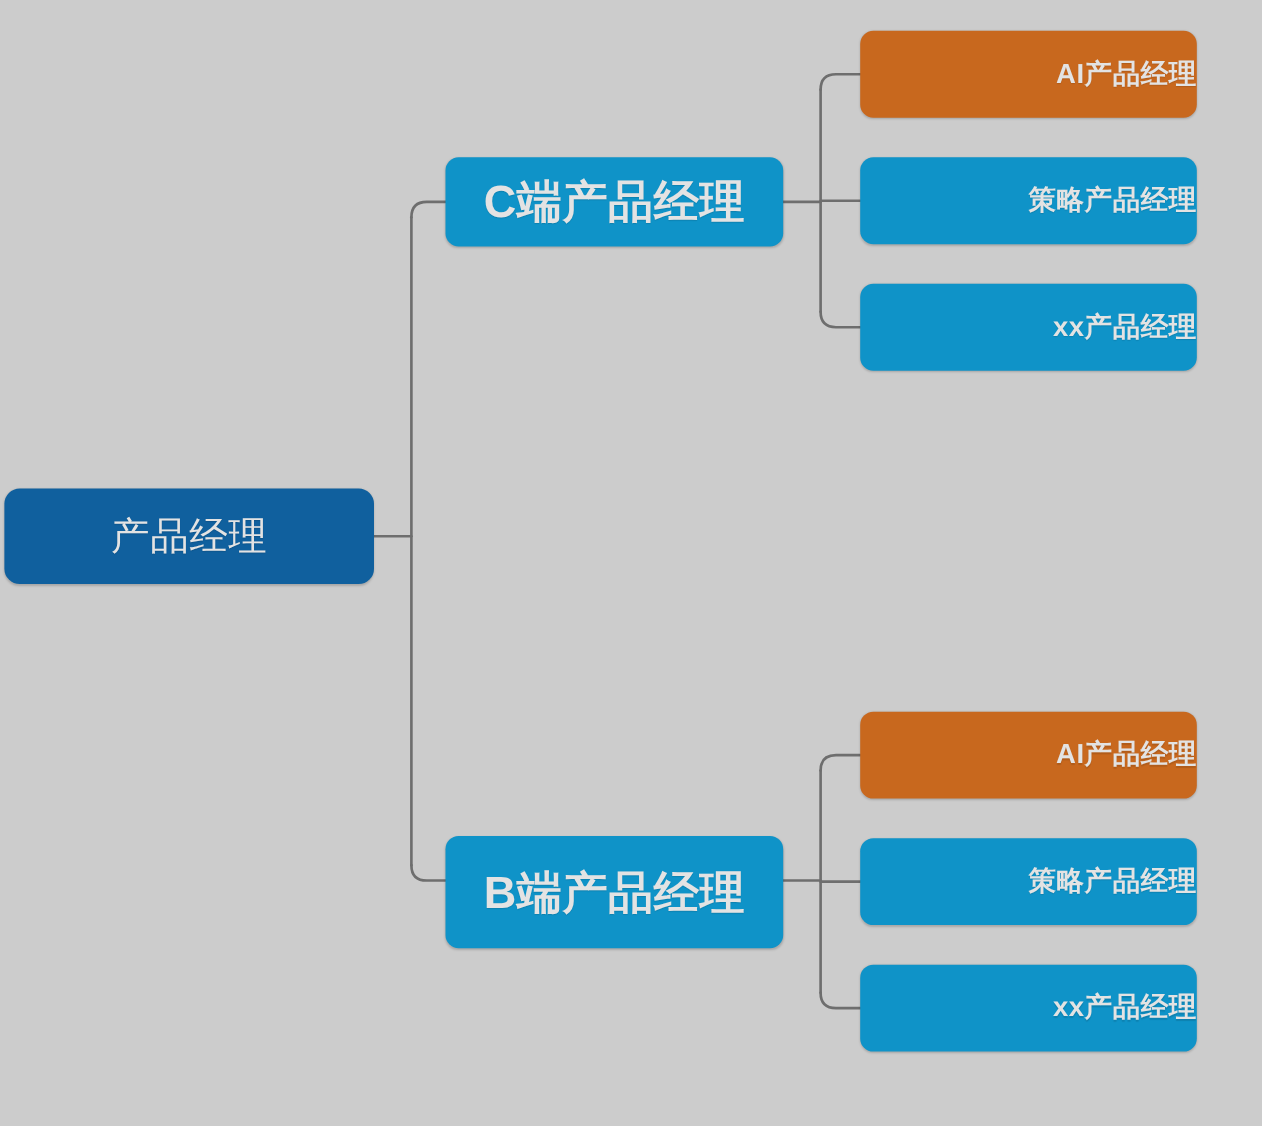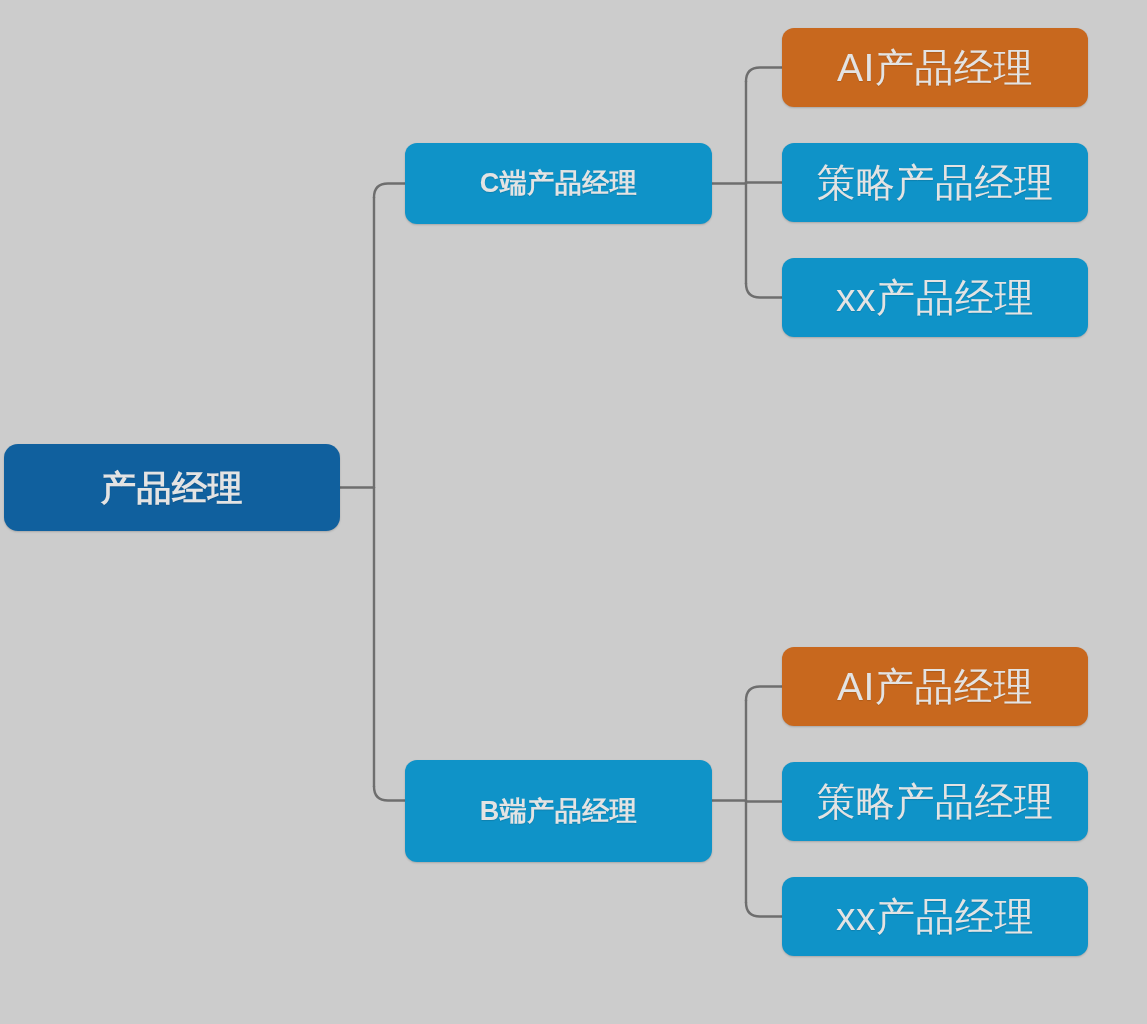--- a/index.html
+++ b/index.html
@@ -39,32 +39,33 @@
     letter-spacing: 0.5px;
     text-align: center;
     white-space: nowrap;
     box-shadow: 0 1px 2px rgba(0,0,0,0.18);
     user-select: none;
   }
   .node.root {
     background: #10609e;
     border-radius: 14px;
     font-size: 35px;
-    font-weight: 700;
+    font-weight: 400;
     text-align: right;
   }
   .node.branch {
     background: #0f93c8;
-    font-size: 27px;
+    font-size: 41px;
     font-weight: 600;
   }
   .node.leaf {
     background: #0f93c8;
-    font-size: 39px;
-    font-weight: 400;
+    font-size: 25px;
+    font-weight: 700;
+    justify-content: flex-end;
   }
   .node.leaf.accent {
     background: #c8681e;
   }
   .node-label {
     display: block;
     line-height: 1;
     text-shadow: 0 1px 1px rgba(0,0,0,0.12);
   }
 </style>

